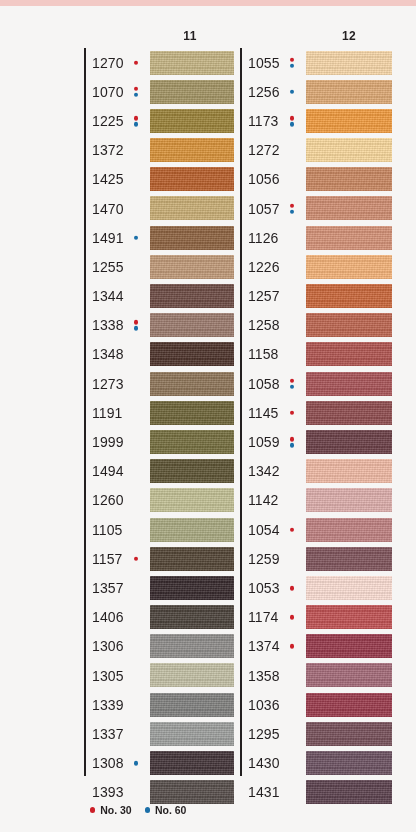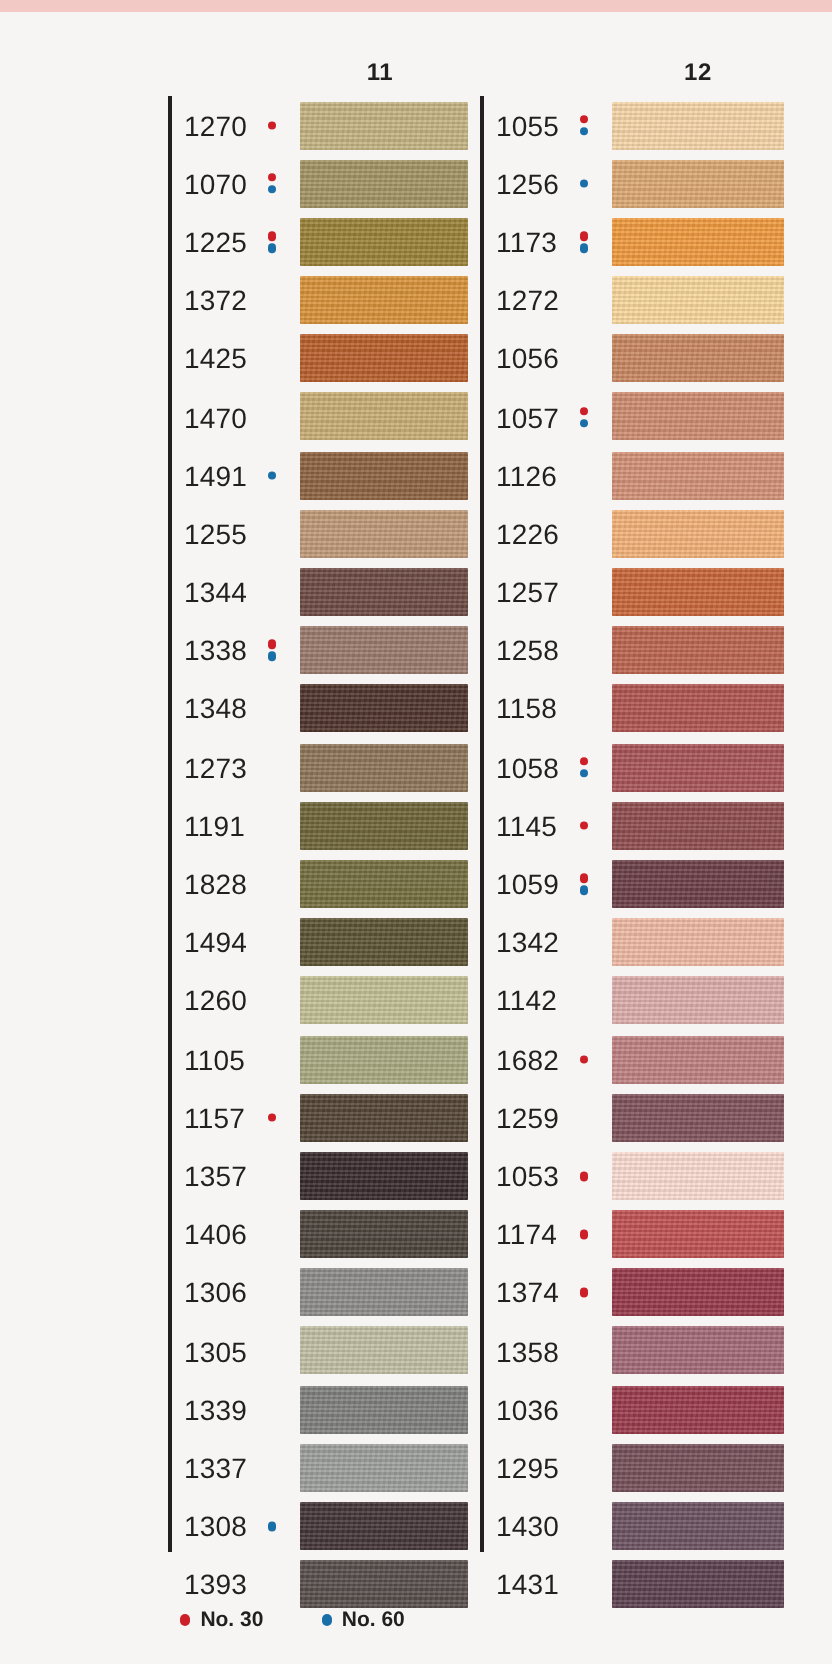--- a/index.html
+++ b/index.html
@@ -130,21 +130,21 @@
     gap: 7px;
     font-size: 10.5px;
     font-weight: bold;
     color: #231f20;
   }
   .legend-item {
     display: flex;
     align-items: center;
     gap: 5px;
   }
-  .legend-item + .legend-item { margin-left: 22px; }
+  .legend-item + .legend-item { margin-left: 6px; }
   .legend-dot {
     width: 5.2px; height: 5.2px; border-radius: 50%;
   }
   .legend-dot.n30 { background: #cc1f28; }
   .legend-dot.n60 { background: #1b6fa8; }
 </style>
 </head>
 <body>
 
 <div id="top-band"></div>
@@ -222,21 +222,21 @@
       </div>
       <div class="row">
         <div class="row-code">1273</div>
         <div class="swatch" style="background-color: rgb(142, 117, 89);"></div>
       </div>
       <div class="row">
         <div class="row-code">1191</div>
         <div class="swatch" style="background-color: rgb(110, 101, 57);"></div>
       </div>
       <div class="row">
-        <div class="row-code">1828</div>
+        <div class="row-code">1999</div>
         <div class="swatch" style="background-color: rgb(117, 110, 63);"></div>
       </div>
       <div class="row">
         <div class="row-code">1494</div>
         <div class="swatch" style="background-color: rgb(93, 84, 52);"></div>
       </div>
       <div class="row">
         <div class="row-code">1260</div>
         <div class="swatch" style="background-color: rgb(194, 192, 148);"></div>
       </div>
@@ -372,21 +372,21 @@
       </div>
       <div class="row">
         <div class="row-code">1342</div>
         <div class="swatch" style="background-color: rgb(239, 185, 164);"></div>
       </div>
       <div class="row">
         <div class="row-code">1142</div>
         <div class="swatch" style="background-color: rgb(221, 174, 171);"></div>
       </div>
       <div class="row">
-        <div class="row-code">1682</div>
+        <div class="row-code">1054</div>
         <div class="dots">
           <span class="dot n30"></span>
         </div>
         <div class="swatch" style="background-color: rgb(191, 129, 129);"></div>
       </div>
       <div class="row">
         <div class="row-code">1259</div>
         <div class="swatch" style="background-color: rgb(127, 84, 91);"></div>
       </div>
       <div class="row">

